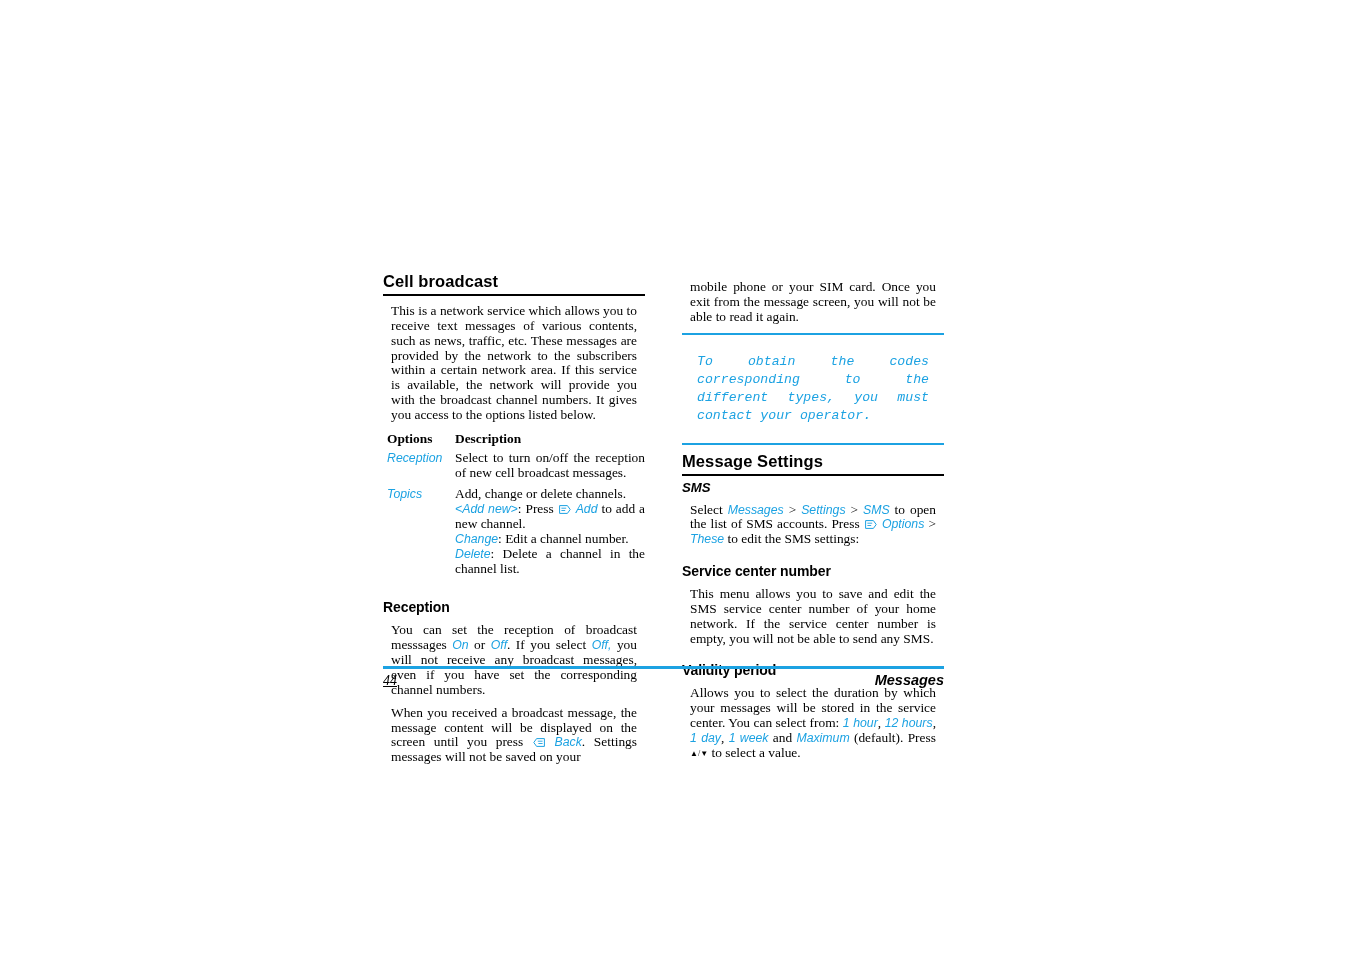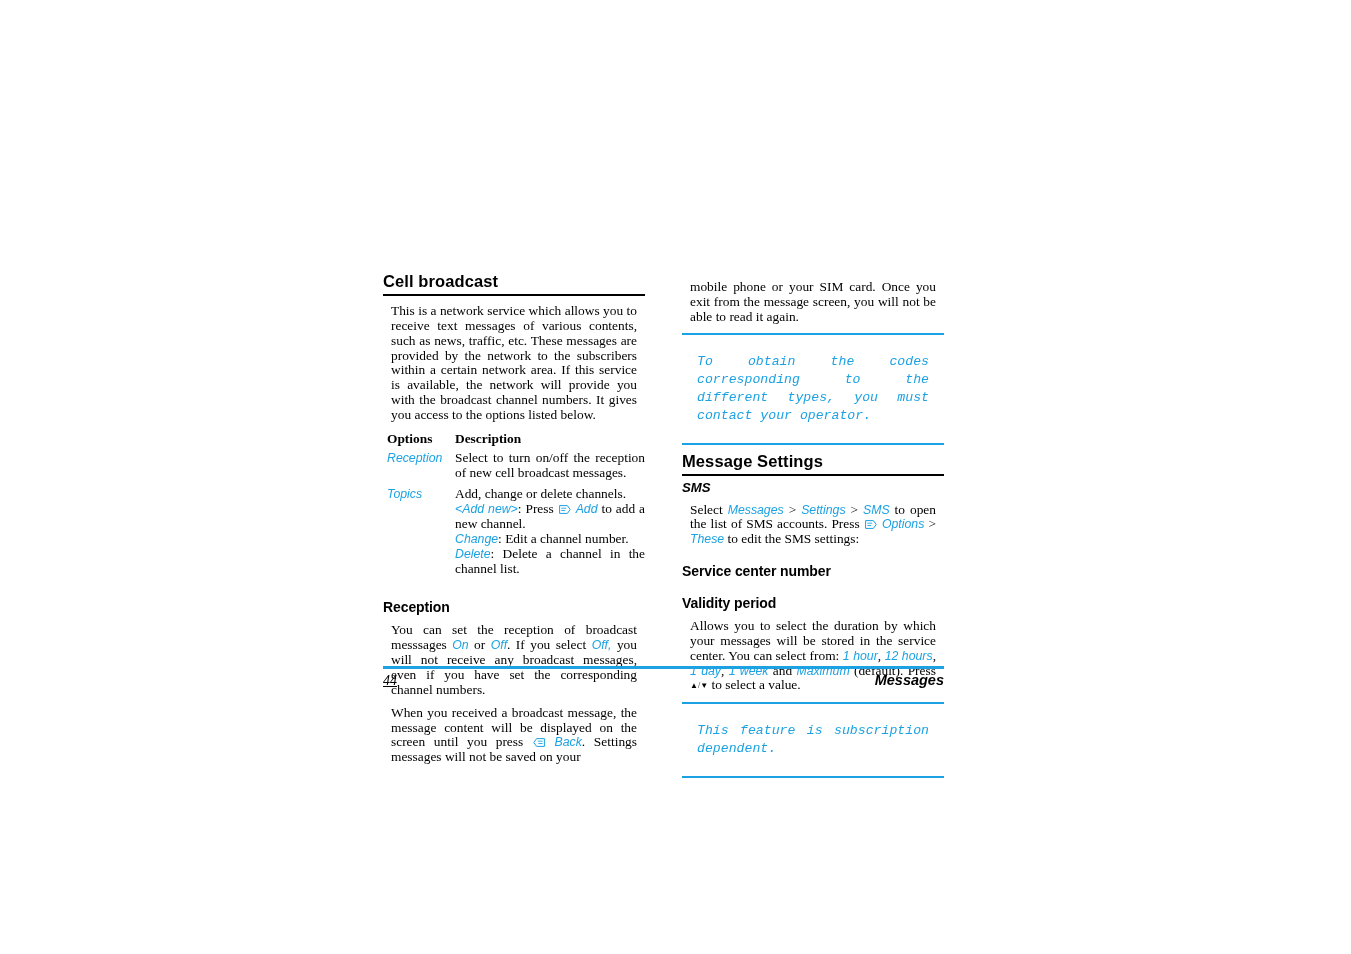--- a/index.html
+++ b/index.html
@@ -277,40 +277,38 @@
             <path d="M2.4,3.2 H7.2 M2.4,5.5 H6.2" stroke="#1CA2E2" stroke-width="0.9"></path>
           </svg>
         </span>
         <span class="ui">Options</span>
         <span>&gt;</span>
         <span class="ui">These</span>
         <span>to edit the SMS settings:</span>
       </p>
 
       <div class="h3">Service center number</div>
+      <p class="body">This menu allows you to save and edit the SMS service center number of your home network. If the service center number is empty, you will not be able to send any SMS.</p>
 
       <div class="h3">Validity period</div>
 
       <p class="body">
         <span>Allows you to select the duration by which your messages will be stored in the service center. You can select from:</span>
         <span class="ui">1 hour</span><span>,</span>
         <span class="ui">12 hours</span><span>,</span>
         <span class="ui">1 day</span><span>,</span>
         <span class="ui">1 week</span>
         <span>and</span>
         <span class="ui">Maximum</span>
         <span>(default). Press</span>
         <span class="arrowpair">▲/▼</span>
         <span>to select a value.</span>
       </p>
 
 
-      <div class="note">
-        <p>This feature is subscription dependent.</p>
-      </div>
 
     </div>
   </div>
 </div>
 
 <div id="footer">
   <hr class="frule">
   <div class="frow">
     <div class="pageno">44</div>
     <div class="chapter">Messages</div>

